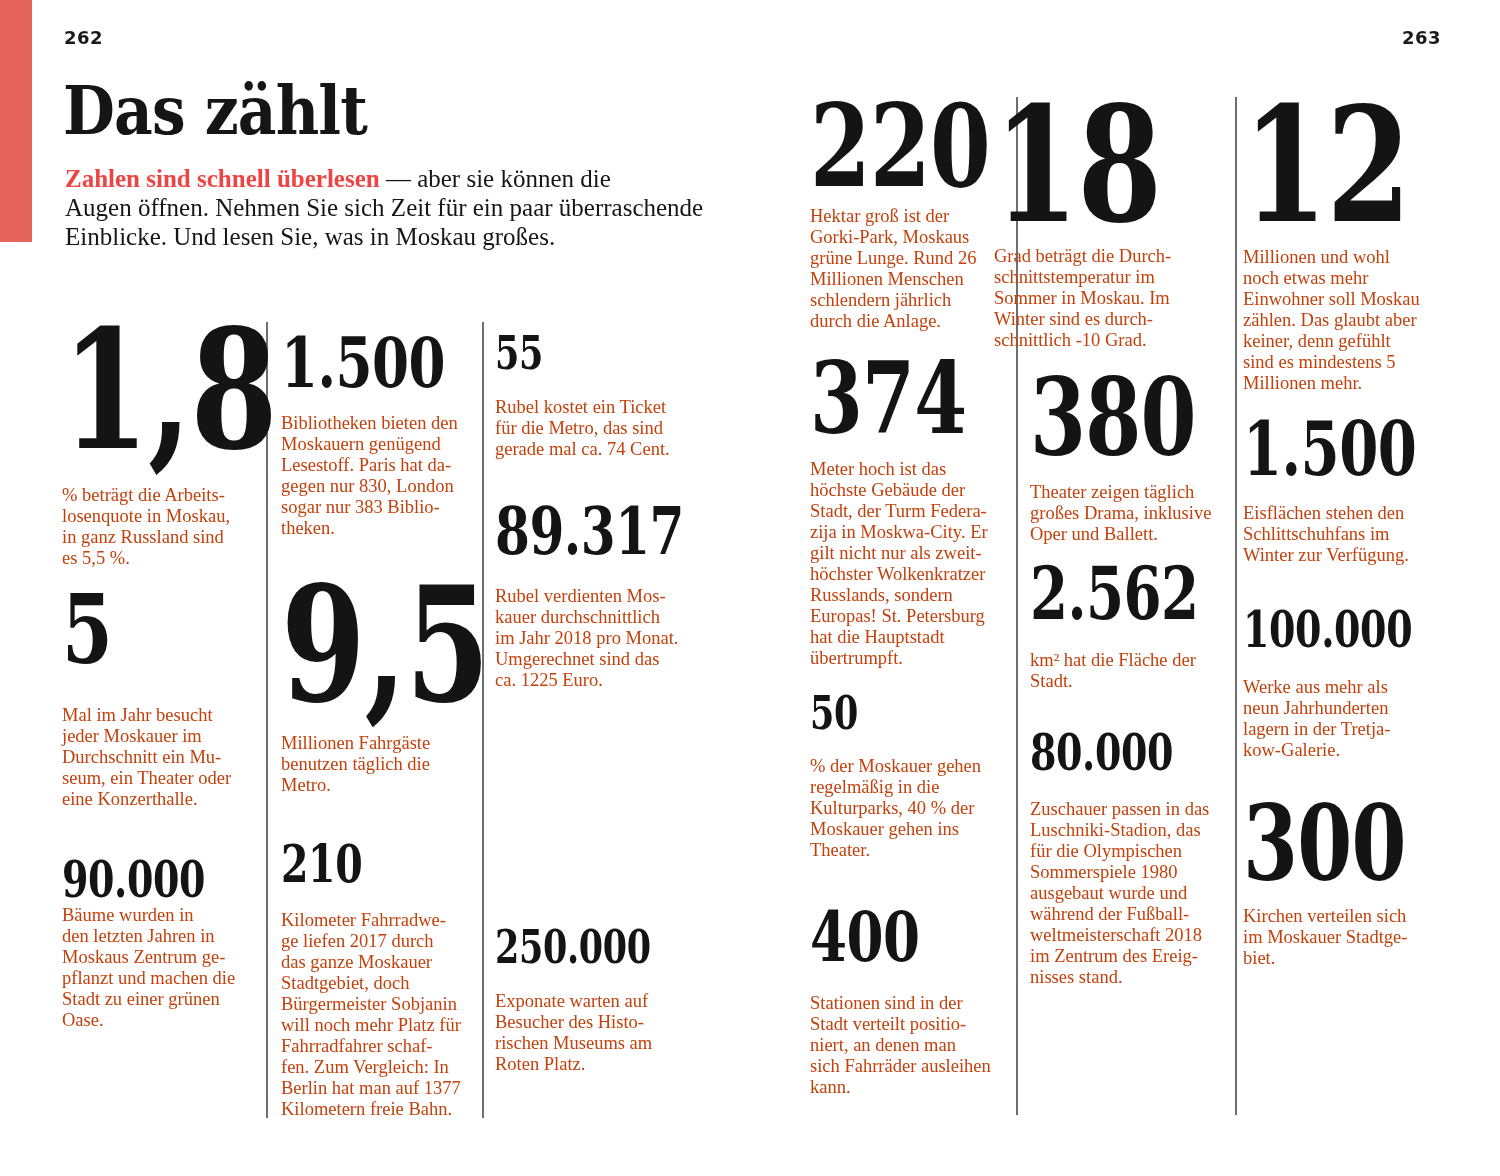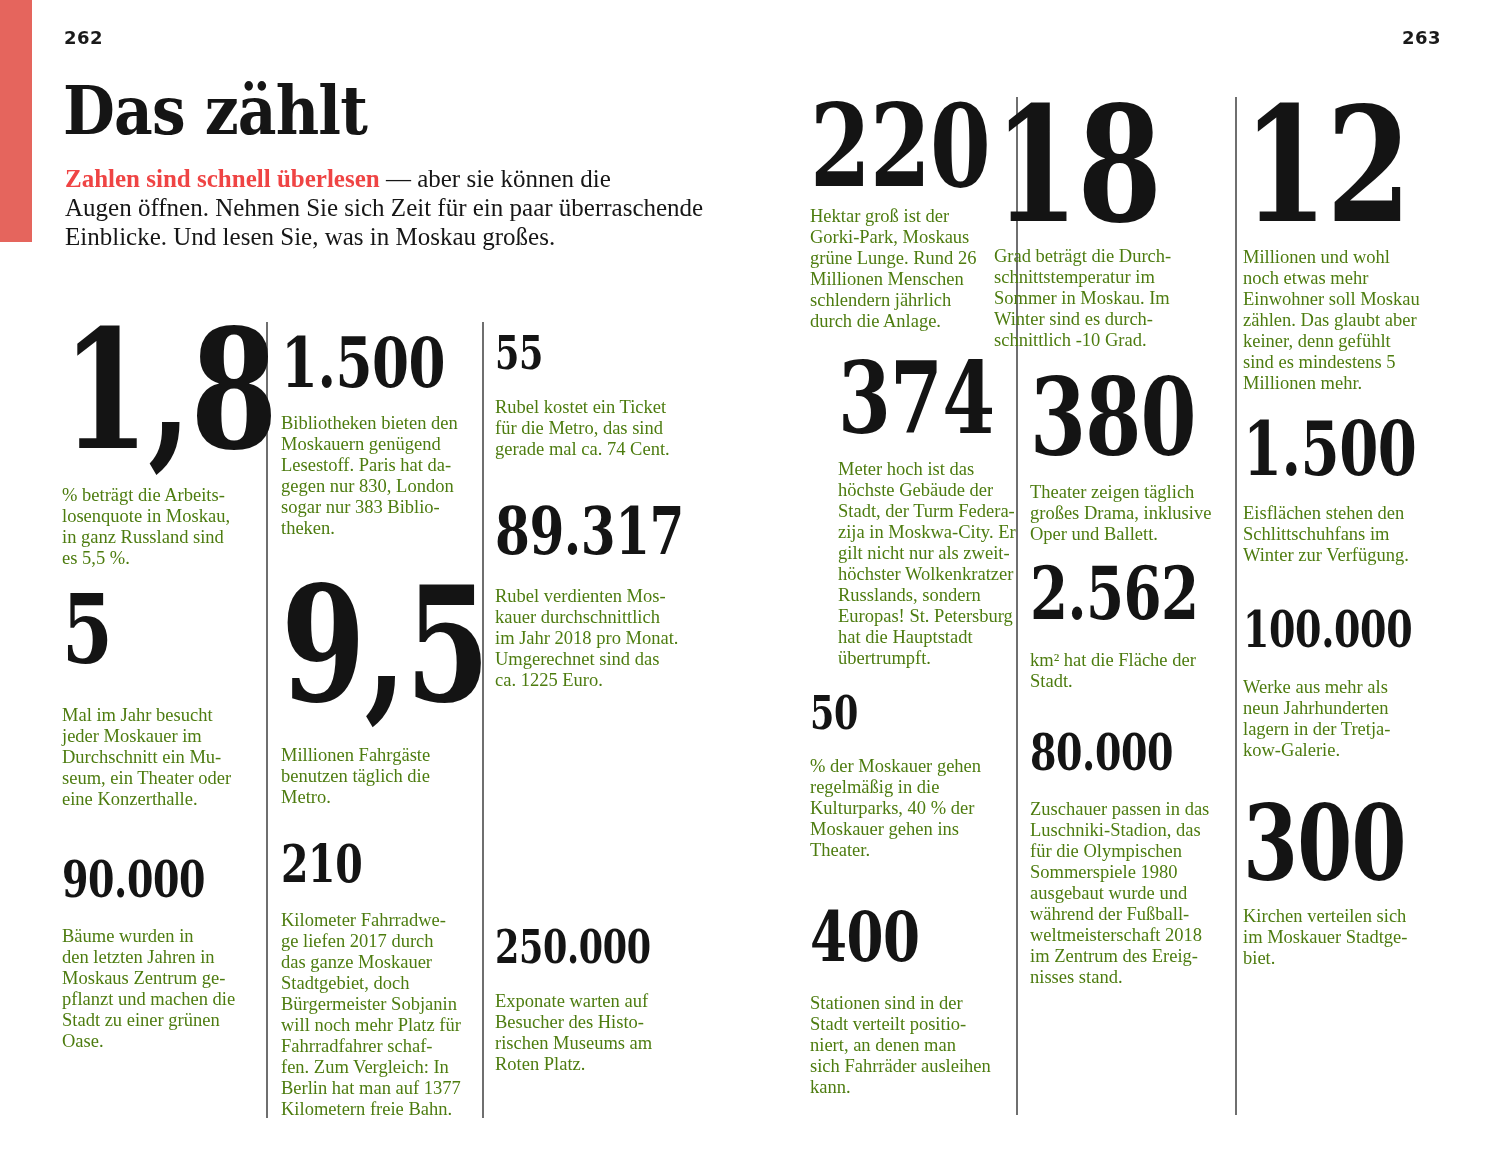--- a/index.html
+++ b/index.html
@@ -11,21 +11,21 @@
   .title{position:absolute;left:63px;top:76px;margin:0;font-family:"DejaVu Serif",serif;
          font-weight:bold;font-size:68px;line-height:1;color:#151515;letter-spacing:-1px;
          transform:scaleX(.88);transform-origin:0 0;white-space:nowrap;}
   .intro{position:absolute;left:65px;top:164px;width:700px;margin:0;font-size:25px;
          line-height:29px;white-space:pre-line;color:#161616;}
   .intro .lead{color:#ef4444;font-weight:bold;}
   .divider{position:absolute;width:2px;background:#6f6f6f;}
   .stat{position:absolute;}
   .num{font-family:"DejaVu Serif",serif;font-weight:bold;line-height:1;color:#141414;
        letter-spacing:-0.01em;transform:scaleX(.76);transform-origin:0 0;white-space:nowrap;}
-  .desc{font-size:18.5px;line-height:21px;white-space:pre-line;color:#4d7c0f;}
+  .desc{font-size:18.5px;line-height:21px;white-space:pre-line;color:#c2410c;}
 </style>
 </head>
 <body>
 
 <div class="page">
 
   <div class="accent-bar"></div>
 
   <div class="pagenum" style="left:64px;top:27px">262</div>
   <div class="pagenum" style="left:1402px;top:27px">263</div>
@@ -51,40 +51,40 @@
   <div class="stat" style="left:62px;top:582px;width:205px">
     <div class="num" style="font-size:96px">5</div>
     <div class="desc" style="margin-top:27px">Mal im Jahr besucht
 jeder Moskauer im
 Durchschnitt ein Mu-
 seum, ein Theater oder
 eine Konzerthalle.</div>
   </div>
   <div class="stat" style="left:62px;top:855px;width:205px">
     <div class="num" style="font-size:50px">90.000</div>
-    <div class="desc" style="margin-top:21px">Bäume wurden in
+    <div class="desc" style="">Bäume wurden in
 den letzten Jahren in
 Moskaus Zentrum ge-
 pflanzt und machen die
 Stadt zu einer grünen
 Oase.</div>
   </div>
 
   <div class="stat" style="left:281px;top:328px;width:205px">
     <div class="num" style="font-size:70px">1.500</div>
     <div class="desc" style="margin-top:15px">Bibliotheken bieten den
 Moskauern genügend
 Lesestoff. Paris hat da-
 gegen nur 830, London
 sogar nur 383 Biblio-
 theken.</div>
   </div>
   <div class="stat" style="left:281px;top:565px;width:205px">
     <div class="num" style="font-size:160px">9,5</div>
-    <div class="desc" style="margin-top:20px">Millionen Fahrgäste
+    <div class="desc" style="margin-top:8px">Millionen Fahrgäste
 benutzen täglich die
 Metro.</div>
   </div>
   <div class="stat" style="left:281px;top:838px;width:205px">
     <div class="num" style="font-size:52px">210</div>
     <div class="desc" style="margin-top:20px">Kilometer Fahrradwe-
 ge liefen 2017 durch
 das ganze Moskauer
 Stadtgebiet, doch
 Bürgermeister Sobjanin
@@ -119,21 +119,21 @@
 
   <div class="stat" style="left:810px;top:88px;width:205px">
     <div class="num" style="font-size:115px">220</div>
     <div class="desc" style="margin-top:3px">Hektar groß ist der
 Gorki-Park, Moskaus
 grüne Lunge. Rund 26
 Millionen Menschen
 schlendern jährlich
 durch die Anlage.</div>
   </div>
-  <div class="stat" style="left:838px;top:348px;width:205px">
+  <div class="stat" style="left:810px;top:348px;width:205px">
     <div class="num" style="font-size:100px">374</div>
     <div class="desc" style="margin-top:11px">Meter hoch ist das
 höchste Gebäude der
 Stadt, der Turm Federa-
 zija in Moskwa-City. Er
 gilt nicht nur als zweit-
 höchster Wolkenkratzer
 Russlands, sondern
 Europas! St. Petersburg
 hat die Hauptstadt

